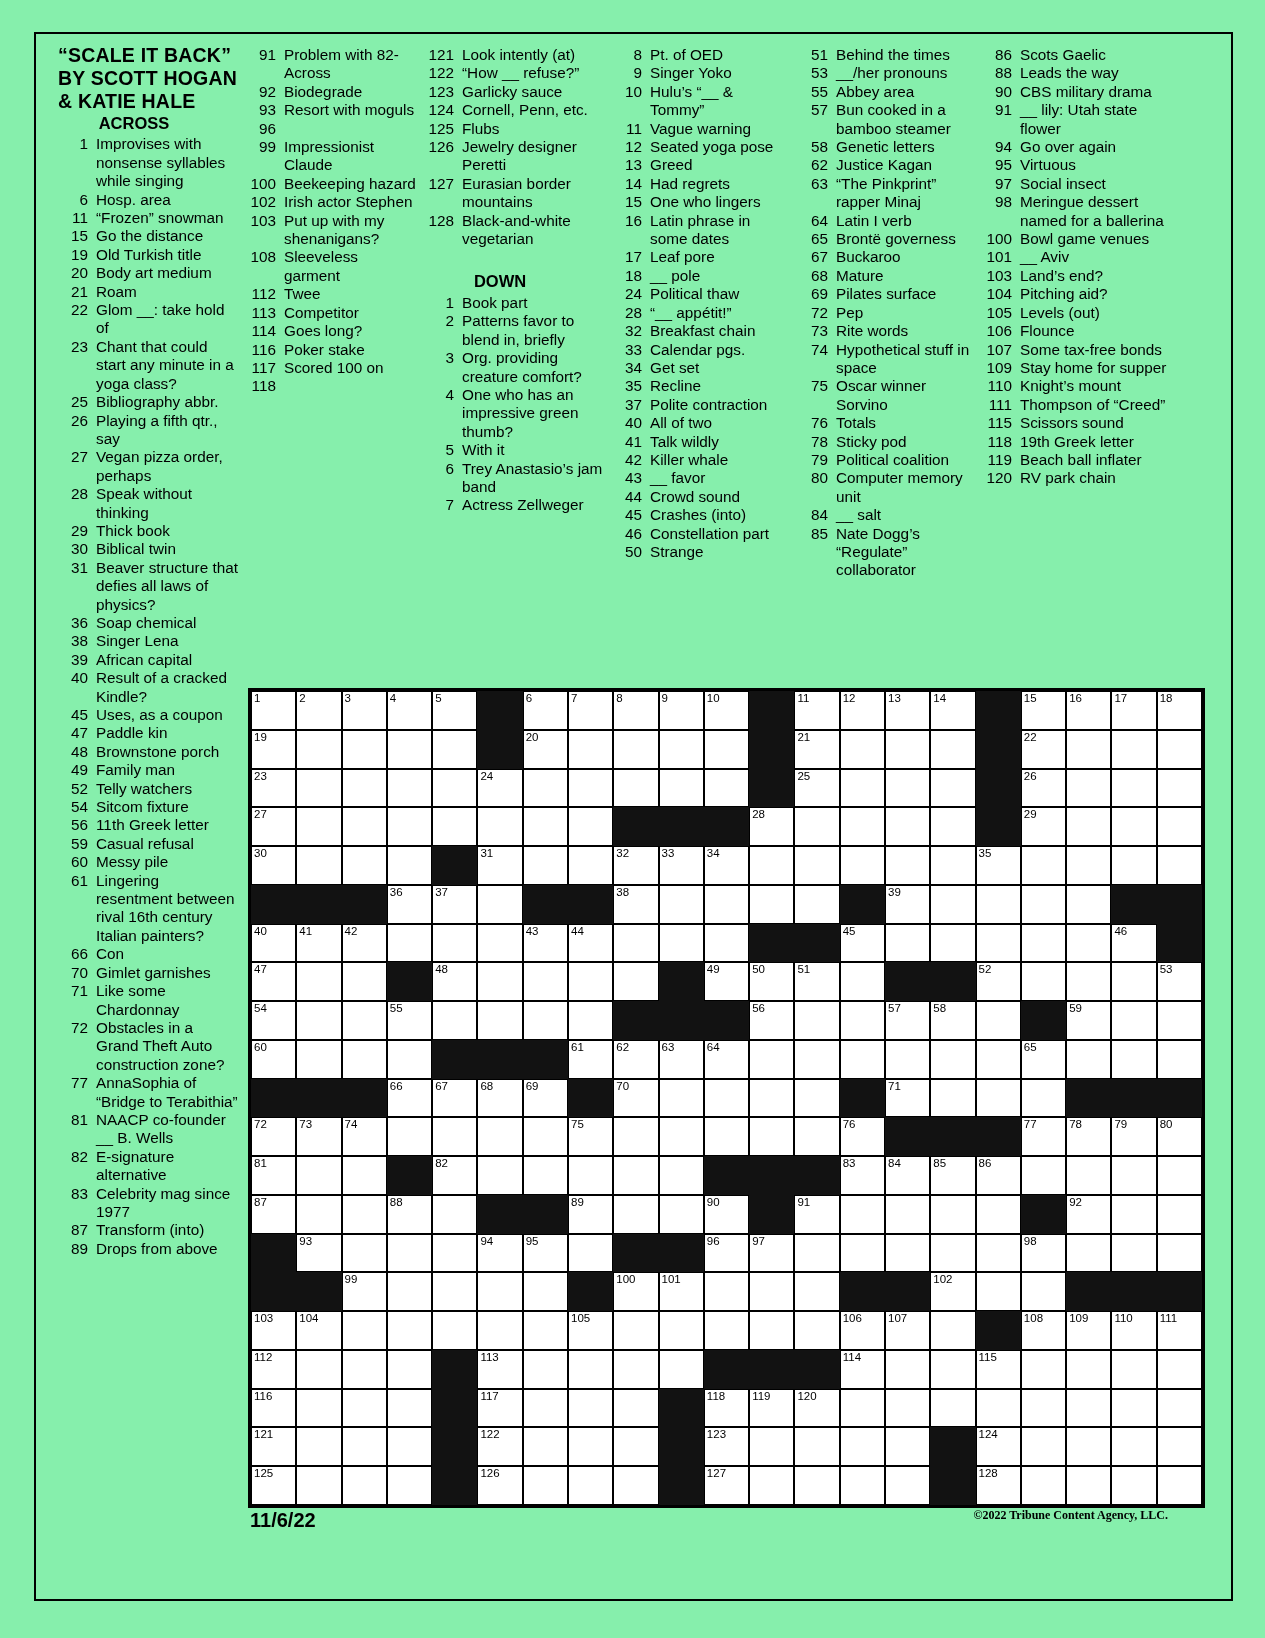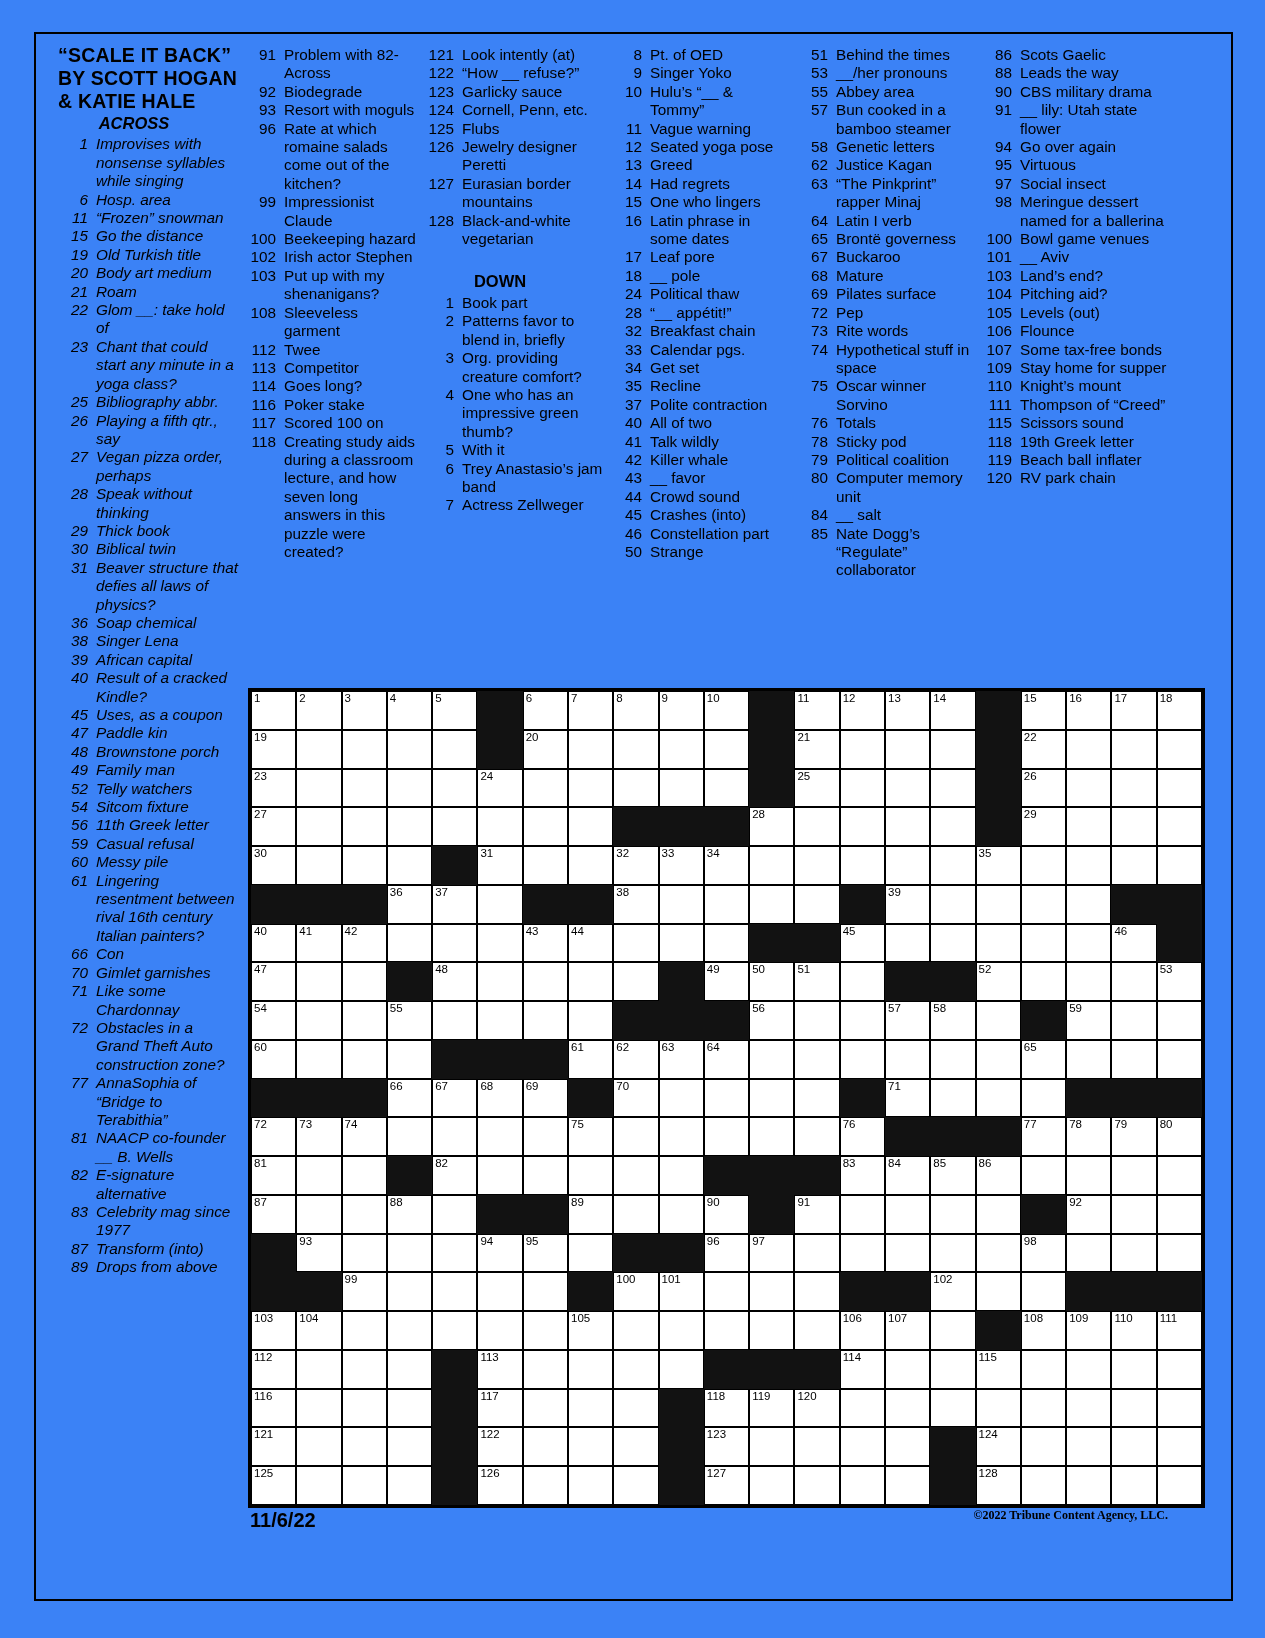--- a/index.html
+++ b/index.html
@@ -1,23 +1,23 @@
 <!DOCTYPE html>
 <html><head>
 <meta charset="utf-8">
 <style>
   html,body{margin:0;padding:0;background:#e8e8e8;}
-  .page{position:relative;width:1265px;height:1638px;background:#3b82f6;
+  .page{position:relative;width:1265px;height:1638px;background:#86efac;
         font-family:"Liberation Sans",sans-serif;color:#000;overflow:hidden;}
   .frame{position:absolute;left:34px;top:32px;width:1195px;height:1565px;
          border:2px solid #000;}
   .title{position:absolute;left:58px;top:44px;font-size:19.5px;font-weight:bold;
          line-height:23px;letter-spacing:.2px;}
   .clue-col{position:absolute;font-size:15.3px;line-height:18.4px;}
-  #col1{left:58px;top:114px;width:180px;font-style:italic;}
+  #col1{left:58px;top:114px;width:180px;}
   #col2{left:246px;top:46px;width:170px;}
   #col3{left:424px;top:46px;width:180px;}
   #col4{left:612px;top:46px;width:174px;}
   #col5{left:798px;top:46px;width:180px;}
   #col6{left:982px;top:46px;width:186px;}
   .sec-head{font-weight:bold;text-align:center;font-size:16.5px;margin:0 28px 3px 0;}
   .sec-head.gap{margin-top:24px;}
   .clue{display:flex;}
   .clue .n{flex:0 0 30px;text-align:right;padding-right:8px;}
   .clue .t{flex:1;}
@@ -214,21 +214,20 @@
       <div class="clue">
         <span class="n">92</span>
         <span class="t">Biodegrade</span>
       </div>
       <div class="clue">
         <span class="n">93</span>
         <span class="t">Resort with moguls</span>
       </div>
       <div class="clue">
         <span class="n">96</span>
-        <span class="t">Rate at which romaine salads come out of the kitchen?</span>
       </div>
       <div class="clue">
         <span class="n">99</span>
         <span class="t">Impressionist Claude</span>
       </div>
       <div class="clue">
         <span class="n">100</span>
         <span class="t">Beekeeping hazard</span>
       </div>
       <div class="clue">
@@ -258,21 +257,20 @@
       <div class="clue">
         <span class="n">116</span>
         <span class="t">Poker stake</span>
       </div>
       <div class="clue">
         <span class="n">117</span>
         <span class="t">Scored 100 on</span>
       </div>
       <div class="clue">
         <span class="n">118</span>
-        <span class="t">Creating study aids during a classroom lecture, and how seven long answers in this puzzle were created?</span>
       </div>
     </div>
   <div id="col3" class="clue-col">
       <div class="clue">
         <span class="n">121</span>
         <span class="t">Look intently (at)</span>
       </div>
       <div class="clue">
         <span class="n">122</span>
         <span class="t">“How __ refuse?”</span>

